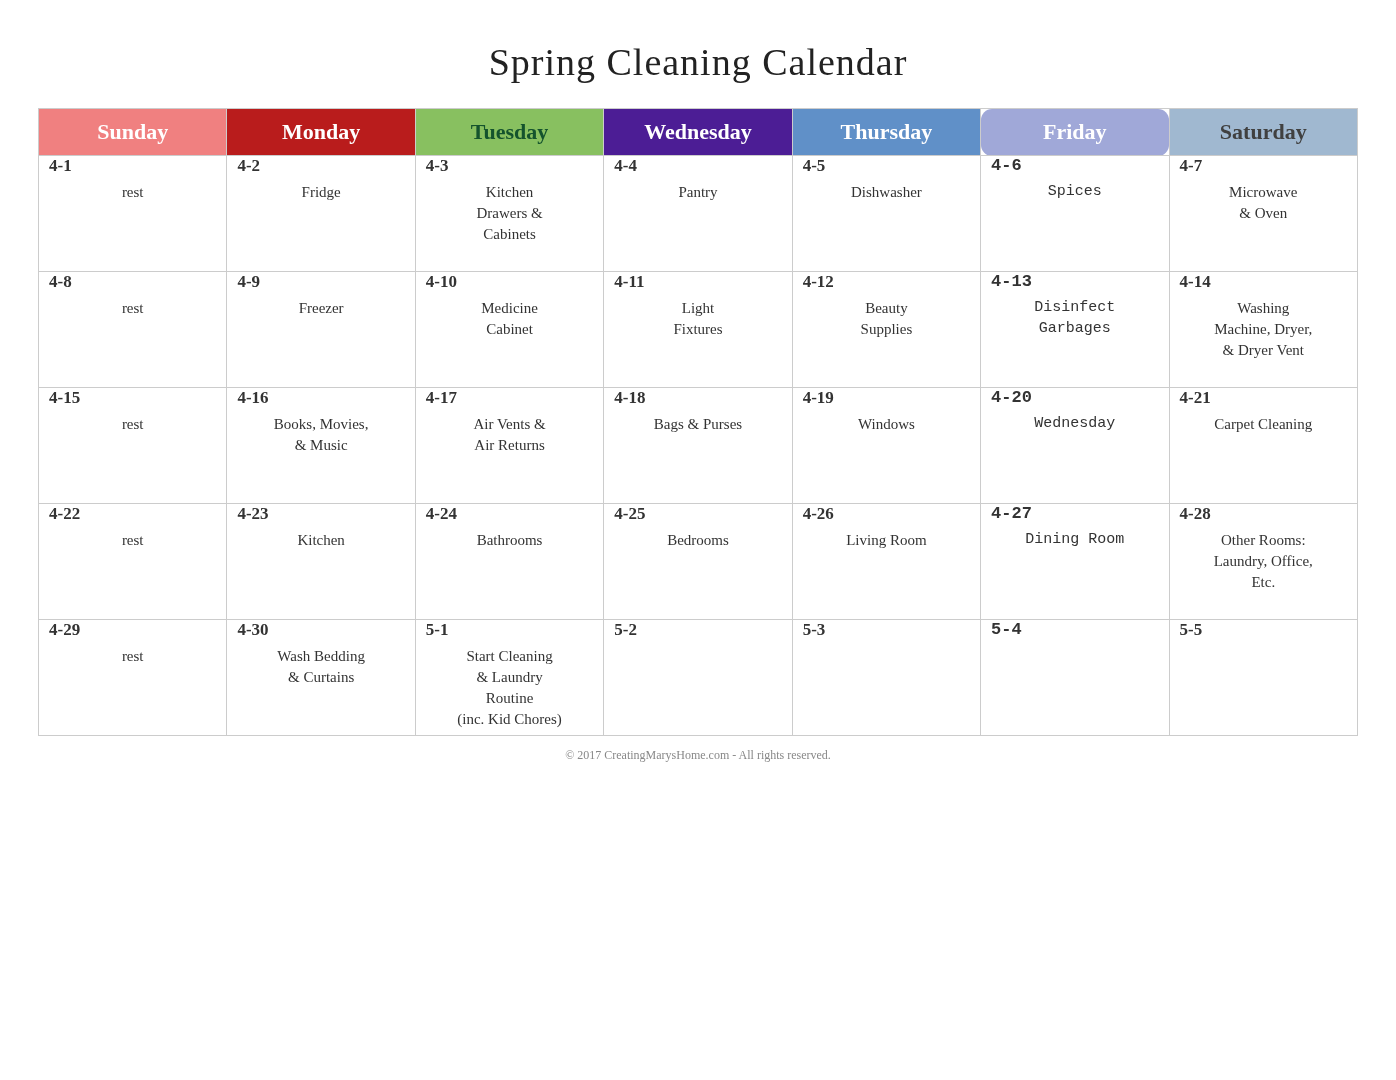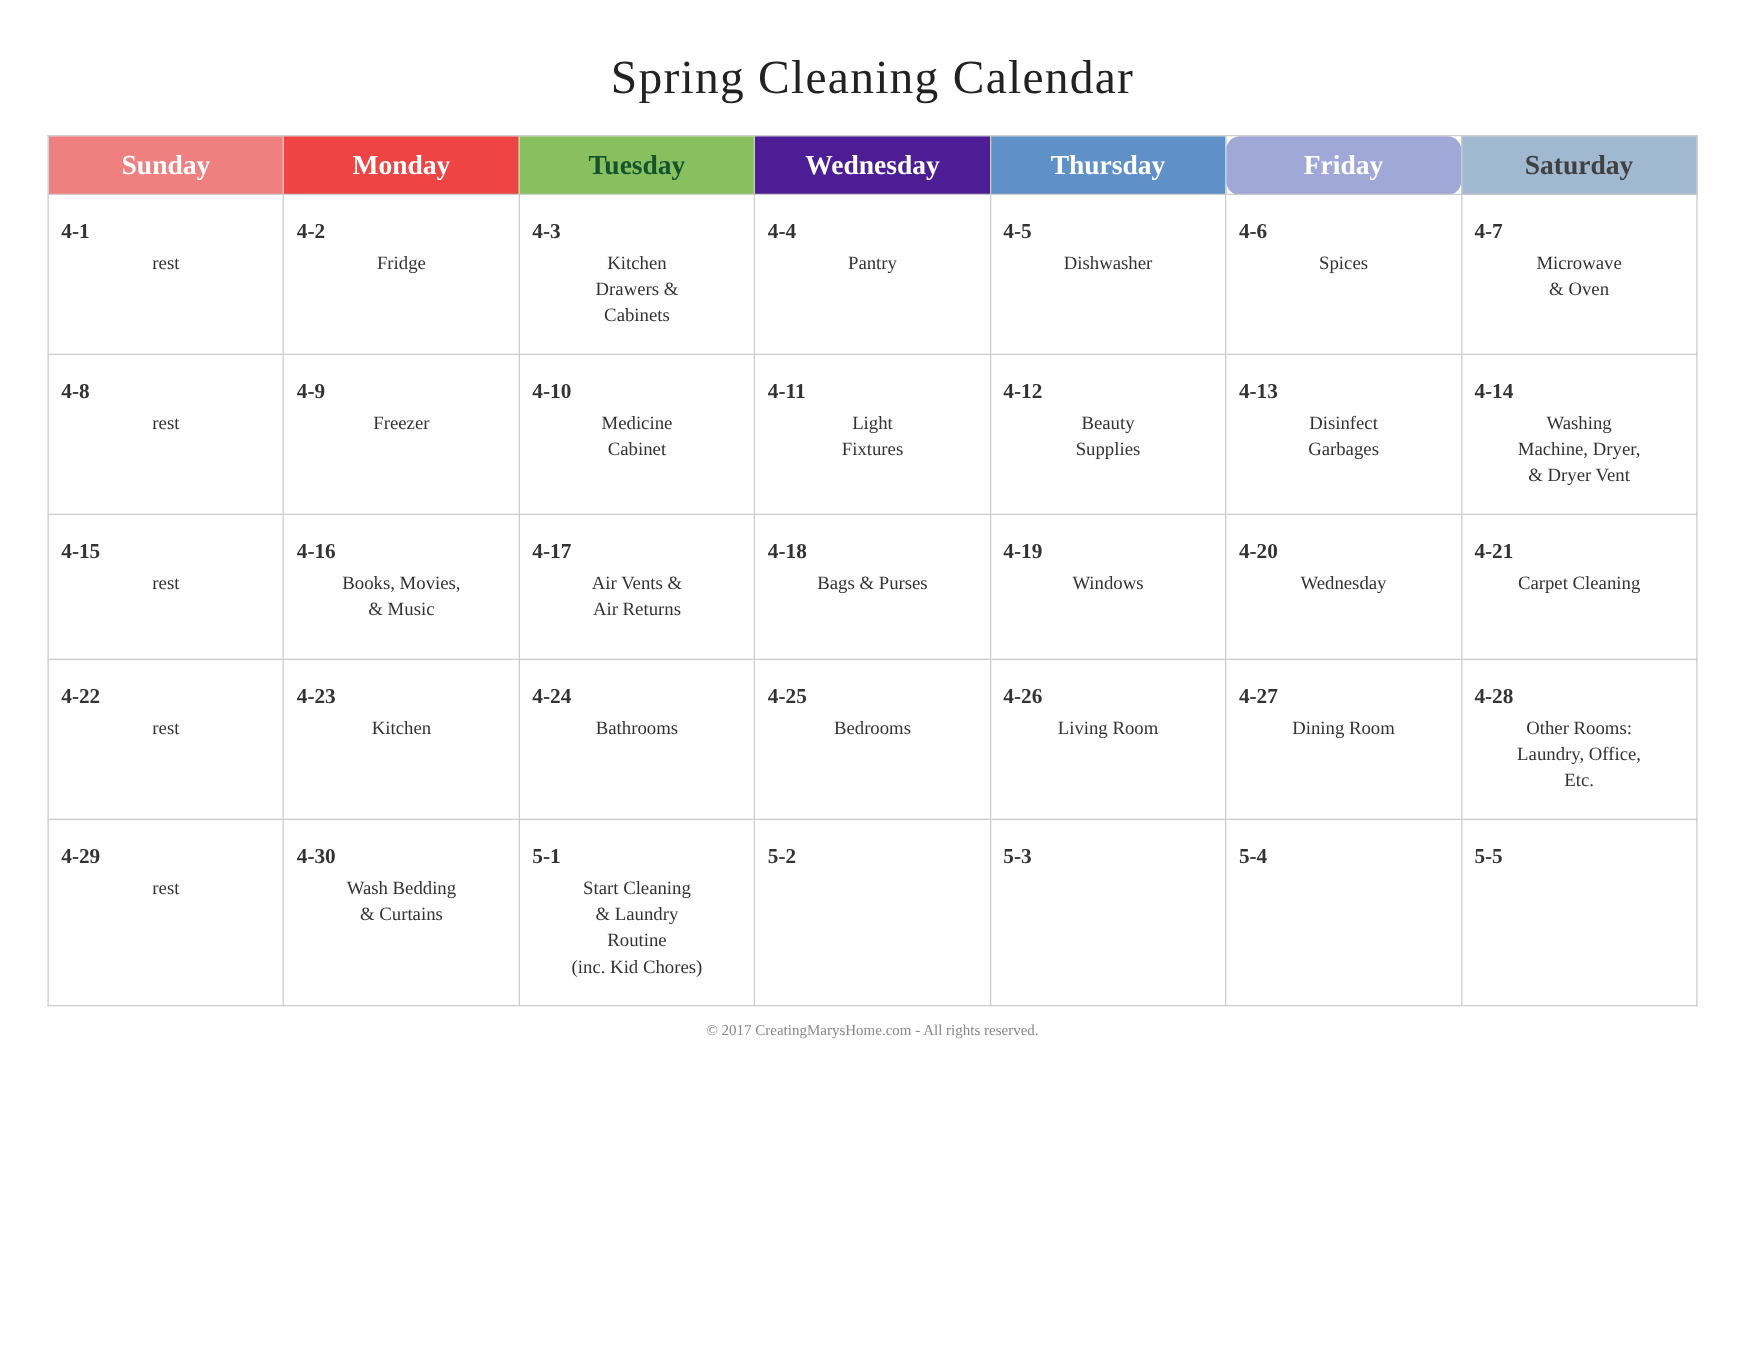--- a/index.html
+++ b/index.html
@@ -32,31 +32,31 @@
     
     .calendar-table thead th {
       padding: 10px 4px;
       font-size: 22px;
       font-weight: bold;
       text-align: center;
       border: 1px solid #ccc;
       margin-top: 35px;
     }
     .th-sunday    { background: #f08080; color: #fff; }
-    .th-monday    { background: #ef4444; color: #fff; }
+    .th-monday    { background: #b91c1c; color: #fff; }
     .th-tuesday   { background: #88c060; color: #14532d; }
     .th-wednesday { background: #4c1d95; color: #fff; }
     .th-thursday  { background: #6090c8; color: #fff; }
     .th-friday    { background: #a0a8d8; color: #fff; border-radius: 11px; }
     .th-saturday  { background: #a0b8d0; color: #404040; }
 
     
     .calendar-table tbody td {
       vertical-align: top;
-      padding: 19px 10px;
+      padding: 0 10px;
       font-size: 15px;
       height: 116px;
       border: 1px solid #ccc;
       color: #333;
     }
     .cell-date {
       font-size: 17px;
       font-weight: bold;
       display: block;
       margin-bottom: 4px;
@@ -74,21 +74,21 @@
       border-top: 1px solid #ccc;
       border-bottom: 1px solid #ccc;
     }
 
     
     td.sun { border-left: 3px solid #f08080; }
     td.mon { border-left: 3px solid #f0c040; }
     td.tue { border-left: 3px solid #88c060; }
     td.wed { border-left: 3px solid #80d0d0; }
     td.thu { border-left: 3px solid #6090c8; }
-    td.fri { border-left: 3px solid #a0a8d8; }
+    td.fri { border-left: 3px solid #a0a8d8; font-family: Liberation Mono, monospace; }
     td.sat { border-left: 3px solid #a0b8d0; border-right: 3px solid #a0b8d0; }
 
     .footer {
       text-align: center;
       font-size: 12px;
       color: #888;
       margin-top: 12px;
     }
   </style>
 </head>

